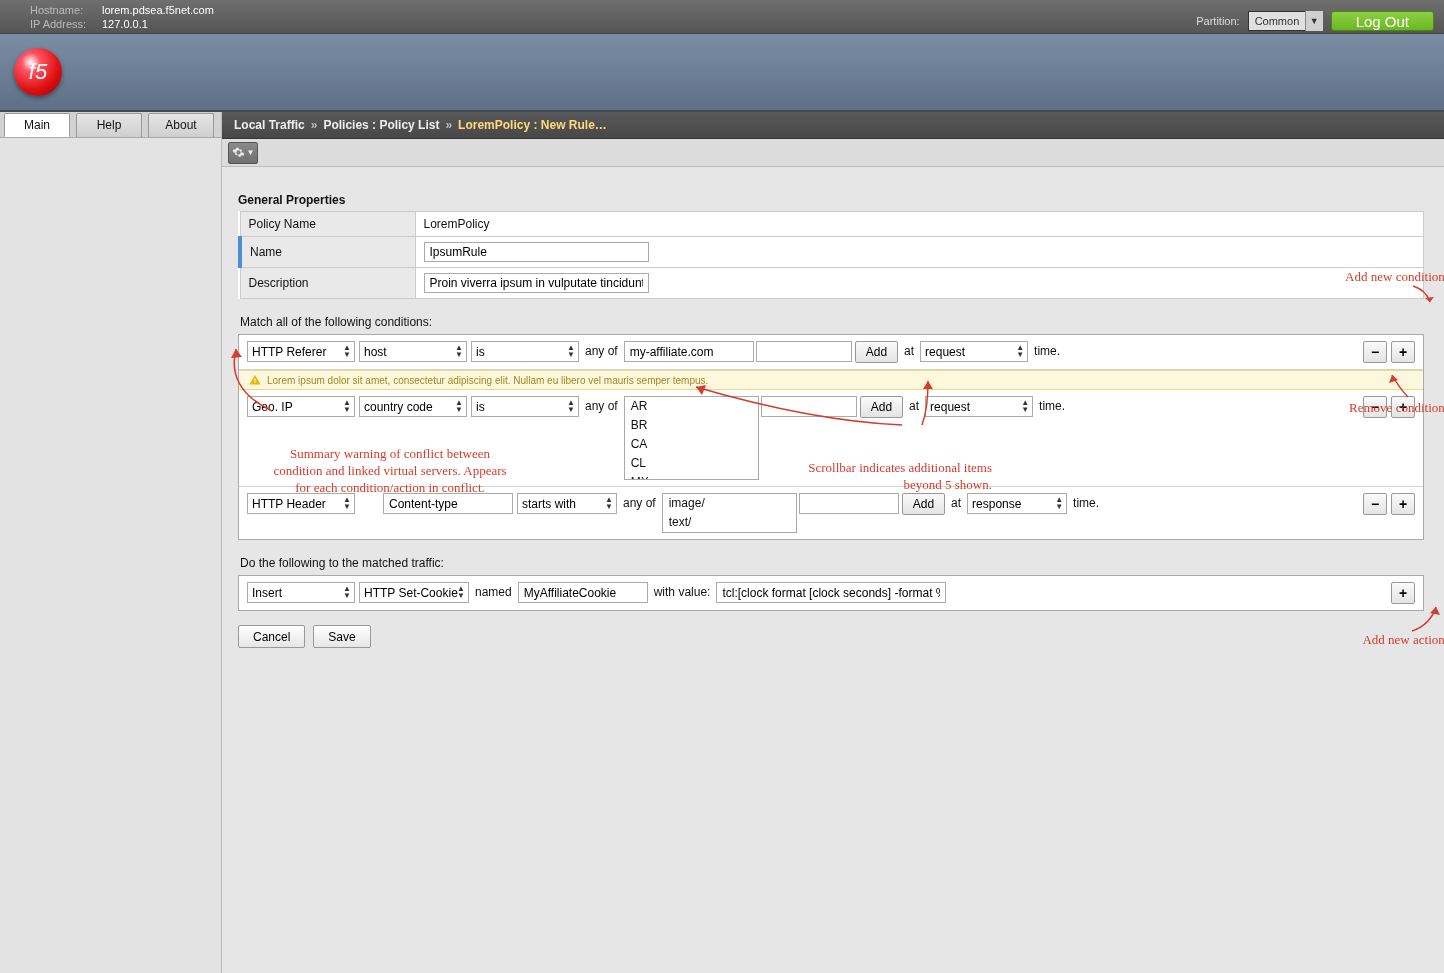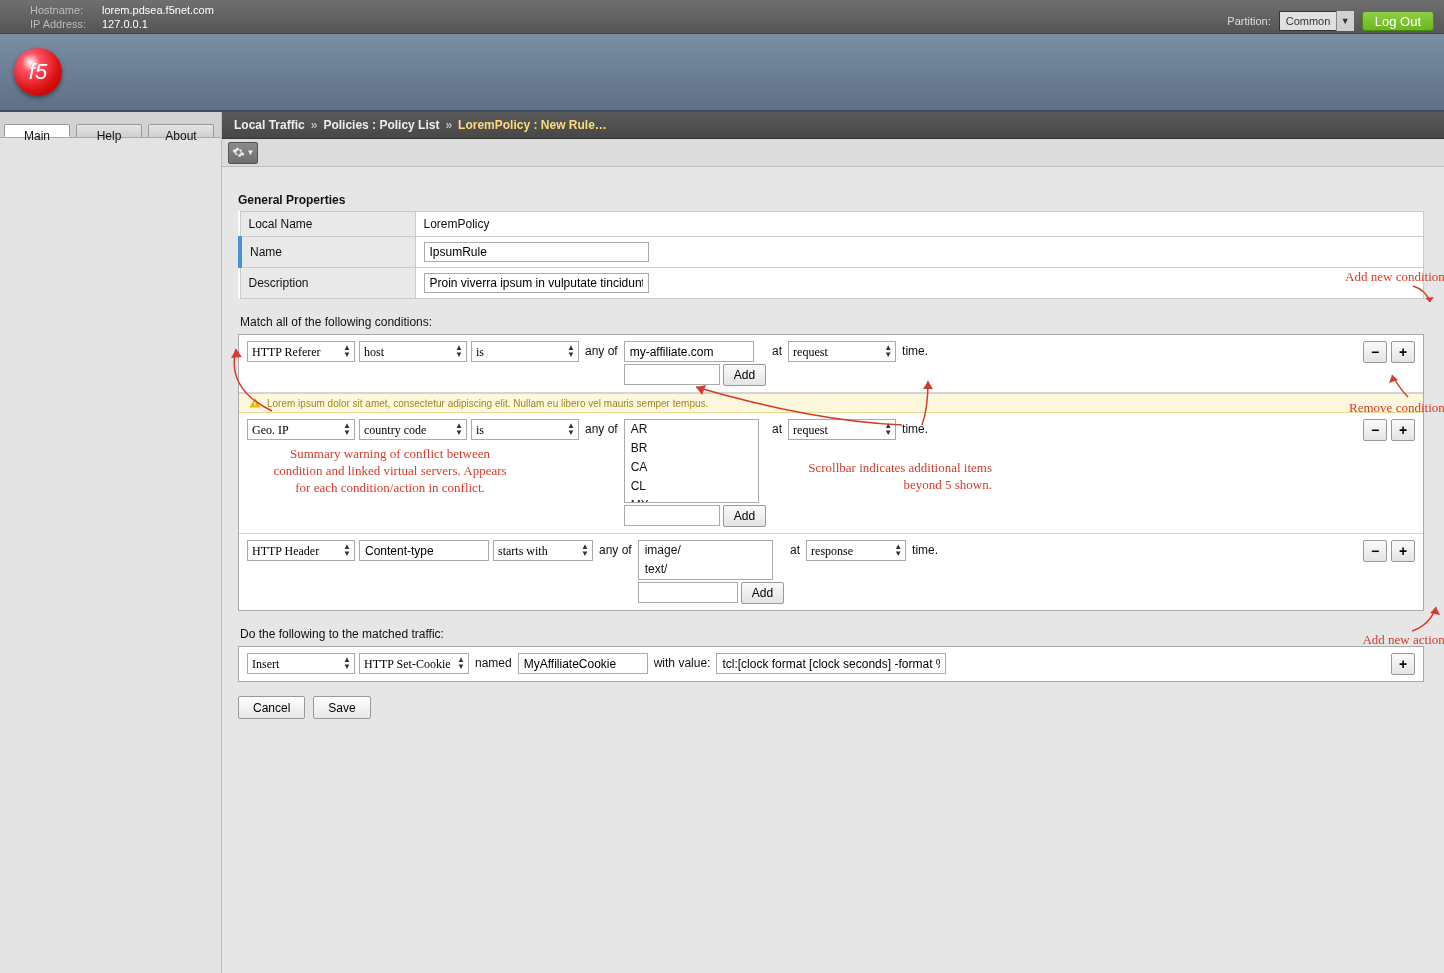--- a/index.html
+++ b/index.html
@@ -27,22 +27,22 @@
   }
   .partition-wrap { position:relative; }
   .partition-wrap .tri {
     position:absolute; right:0; top:0; width:18px; height:20px;
     display:flex; align-items:center; justify-content:center;
     border-left:1px solid #888; pointer-events:none;
     background:#d0d0d0; font-size:9px; color:#333;
   }
   .logout-btn {
     background: linear-gradient(#8fce46,#69b81f);
-    border:1px solid #4a8a12; color:#fff; font-size:13px;
-    height:20px; padding:0 12px; border-radius:3px; cursor:pointer;
+    border:1px solid #4a8a12; color:#fff; font-size:15px;
+    height:20px; padding:0 24px; border-radius:3px; cursor:pointer;
   }
   
   .banner {
     height:78px;
     background: linear-gradient(#7a8ea3,#5f7086);
     border-bottom:2px solid #3f4b58;
     display:flex; align-items:center; padding-left:14px;
   }
   .f5-logo {
     width:48px; height:48px; position:relative;
@@ -53,21 +53,21 @@
     display:flex; align-items:center; justify-content:center;
     color:#fff; font-weight:normal; font-size:22px; font-style:italic;
     box-shadow:0 2px 4px rgba(0,0,0,0.4);
   }
   
   .columns { display:flex; min-height:calc(100vh - 112px); }
   .sidebar { width:222px; background:#e3e3e3; border-right:1px solid #bbb; }
   .side-tabs { display:flex; height:26px; background:#d2d2d2; border-bottom:1px solid #aaa;}
   .side-tab {
     flex:0 0 auto; width:66px; text-align:center; line-height:23px; font-size:12px;
-    border:1px solid #999; border-bottom:none; margin:12px 2px 0 4px;
+    border:1px solid #999; border-bottom:none; margin:1px 2px 0 4px;
     background:linear-gradient(#e5e5e5,#cfcfcf); cursor:pointer; border-radius:2px 2px 0 0;
   }
   .side-tab.active { background:#fff; font-weight:normal; border-bottom:1px solid #fff; position:relative; z-index:1;}
   .main { flex:1; background:#e6e6e6; position:relative;}
   .breadcrumb {
     height:27px; background:linear-gradient(#5a5a5a,#474747); color:#eee;
     display:flex; align-items:center; padding:0 12px; font-size:12px;
     border-bottom:1px solid #333; font-weight:bold;
   }
   .breadcrumb .sep { margin:0 6px; color:#bbb; }
@@ -98,38 +98,38 @@
 
   
   .rule-box { border:1px solid #aaa; background:#fff; }
   .rule-row {
     padding:6px 8px; border-bottom:1px solid #d4d4d4;
     display:flex; align-items:flex-start; gap:4px; flex-wrap:nowrap;
     position:relative;
   }
   .rule-row:last-child { border-bottom:none; }
 
-  .sel { height:21px; font-size:12px; border:1px solid #aaa; background:#fff; padding:1px 0 1px 4px; appearance:none; position:relative;font-family:Liberation Serif, serif;}
+  .sel { height:21px; font-size:12px; border:1px solid #aaa; background:#fff; padding:1px 0 1px 4px; appearance:none; position:relative;}
   .selwrap { position:relative; display:inline-block; }
   .selwrap .arr { position:absolute; right:4px; top:3px; font-size:8px; color:#333; pointer-events:none; line-height:7px;}
   .selwrap .arr::before { content:"▲"; display:block;}
   .selwrap .arr::after { content:"▼"; display:block;}
 
   .txt { height:21px; font-size:12px; border:1px solid #aaa; background:#fff; padding:1px 5px;}
   .static { font-size:12px; line-height:21px; padding:0 2px;}
   .add-btn { height:22px; font-size:12px; padding:0 10px; border:1px solid #999; background:linear-gradient(#fafafa,#e4e4e4); cursor:pointer; border-radius:2px;}
 
   .row-btns { margin-left:auto; display:flex; gap:4px; }
   .sqbtn {
     width:24px; height:22px; border:1px solid #999; background:linear-gradient(#fafafa,#e4e4e4);
     border-radius:2px; cursor:pointer; font-weight:bold; font-size:14px; display:flex; align-items:center; justify-content:center;
   }
 
   
-  .values-col { display:flex; flex-direction:column; gap:2px; }
+  .values-col { display:flex; gap:2px; }
   .values-list {
     width:135px; border:1px solid #aaa; background:#fff; font-size:12px;
   }
   .values-list.tall { height:84px; overflow-y:scroll;}
   .values-list .item { padding:1px 6px; line-height:17px; cursor:default;}
   .values-add-row { display:flex; gap:3px; }
 
   
   .warn-bar {
     background:#fdf7dd; border:1px solid #e7d98f; border-left:none; border-right:none;
@@ -202,21 +202,21 @@
         <span class="tri">▼</span>
       </div>
     </div>
 
     <div class="content" style="position:relative;">
 
       <div class="section-title">General Properties</div>
       <table class="prop-table">
         <tbody>
             <tr>
-          <td class="label">Local Name</td>
+          <td class="label">Policy Name</td>
           <td>LoremPolicy</td>
         </tr>
         <tr class="active-row">
           <td class="label">Name</td>
           <td><input class="text-input-wide" value="IpsumRule" style=""></td>
         </tr>
         <tr>
           <td class="label">Description</td>
           <td><input class="text-input-wide" value="Proin viverra ipsum in vulputate tincidunt." style=""></td>
         </tr>
@@ -281,21 +281,21 @@
           <span class="selwrap"><select class="sel" style="width:108px"><option>request</option></select><span class="arr"></span></span>
           <span class="static">time.</span>
           <div class="row-btns">
             <button class="sqbtn">−</button>
             <button class="sqbtn">+</button>
           </div>
         </div>
 
         <div class="rule-row">
           <span class="selwrap"><select class="sel" style="width:108px"><option>HTTP Header</option></select><span class="arr"></span></span>
-          <input class="txt" style="width: 130px;" value="Content-type">
+          <input class="txt" style="width: 130px; margin-left: 24px;" value="Content-type">
           <span class="selwrap"><select class="sel" style="width:100px"><option>starts with</option></select><span class="arr"></span></span>
           <span class="static">any of</span>
           <div class="values-col">
             <div class="values-list">
               <div class="item">image/</div>
               <div class="item">text/</div>
             </div>
             <div class="values-add-row">
               <input class="txt" style="width: 100px;">
               <button class="add-btn">Add</button>

